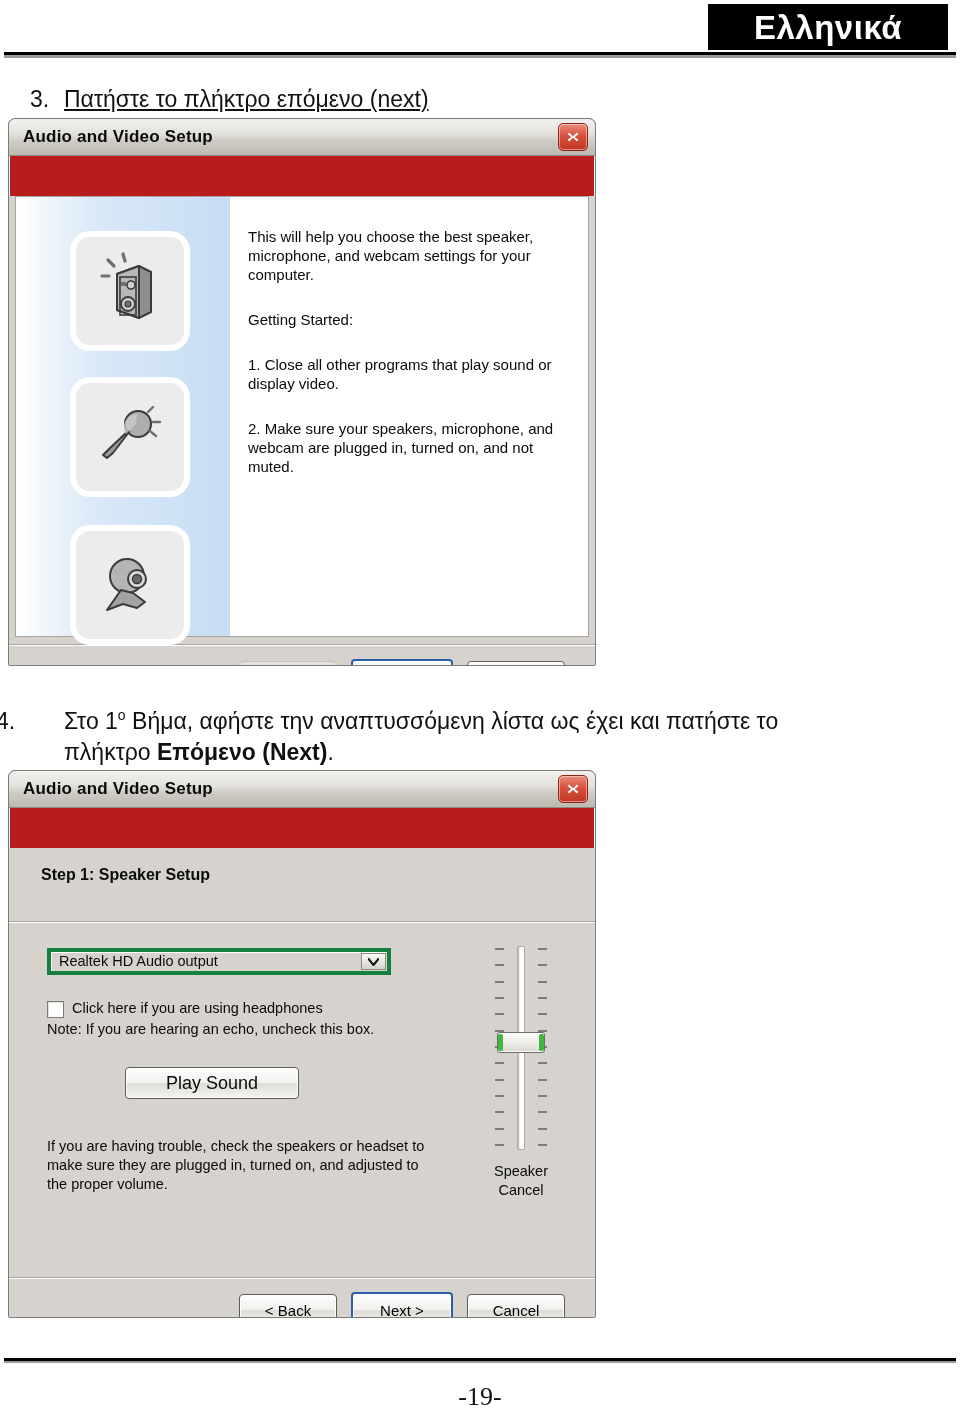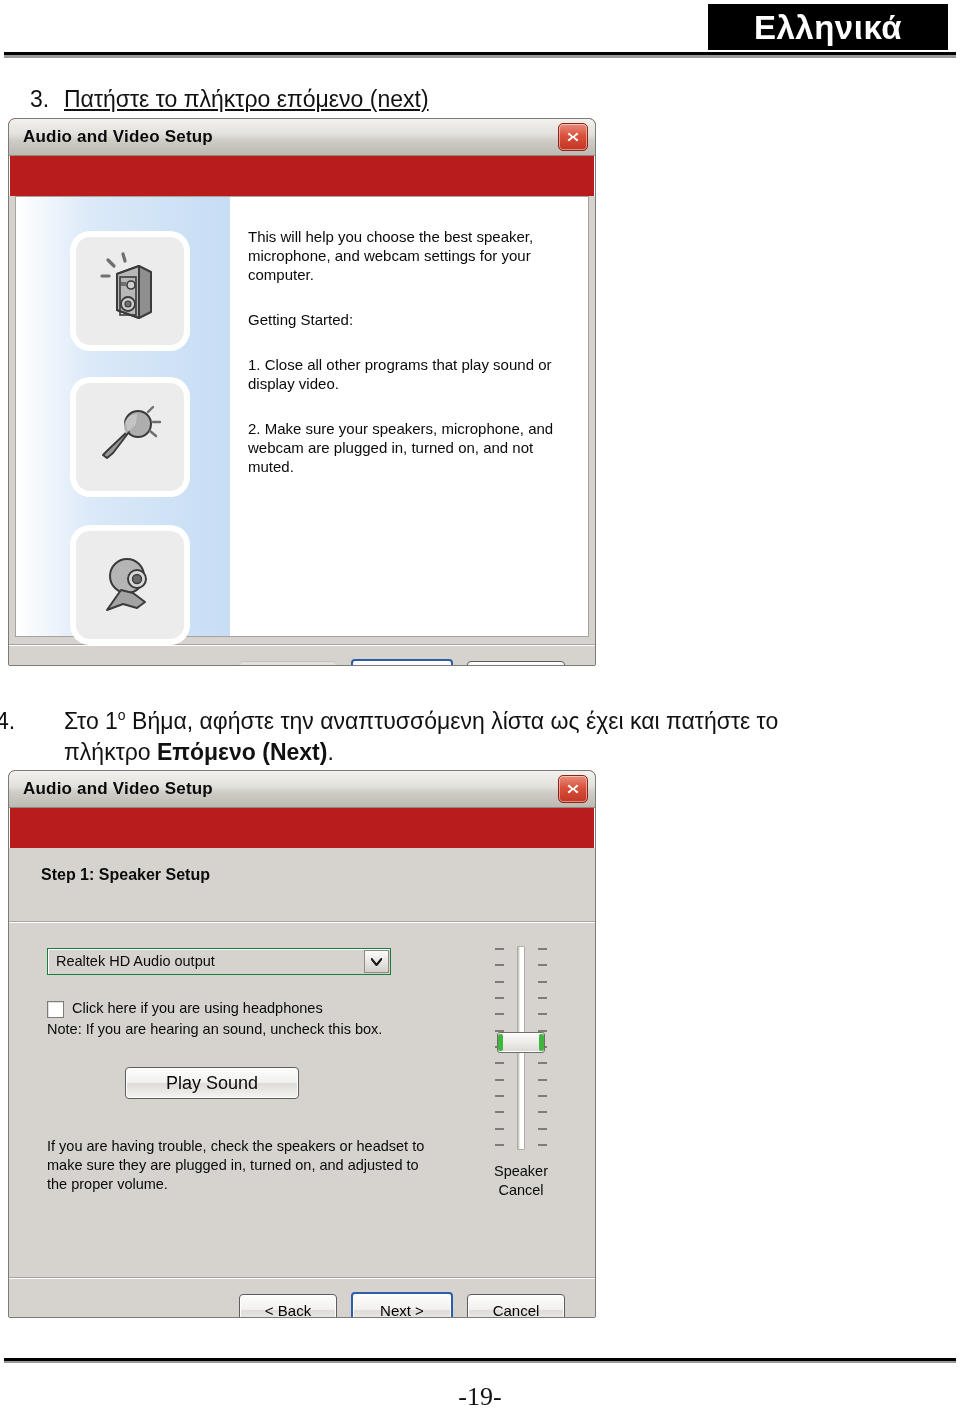--- a/index.html
+++ b/index.html
@@ -231,21 +231,21 @@
     width: 400px;
     font-size: 14.5px;
     line-height: 19px;
     color: #0a0a0a;
   }
   .field-label { margin-bottom: 7px; }
   .combo {
     width: 344px;
     height: 27px;
     background: #d6d3ce;
-    border: 1px solid #15803d;
+    border: 4px solid #15803d;
     box-shadow: 1px 1px 0 #ffffff inset;
     display: flex;
     align-items: center;
     position: relative;
     box-sizing: border-box;
     text-align: center;
   }
   .combo-value {
     padding-left: 8px;
     font-size: 14.5px;
@@ -518,21 +518,21 @@
             <svg width="11" height="8" viewBox="0 0 11 8" aria-hidden="true">
               <path d="M0.5 1 L5.5 7 L10.5 1" fill="none" stroke="#1c1c1c" stroke-width="2.2" stroke-linecap="round" stroke-linejoin="round"></path>
             </svg>
           </span>
         </div>
 
         <div class="checkrow">
           <span class="checkbox"></span>
           <span>Click here if you are using headphones</span>
         </div>
-        <div class="note-line">Note: If you are hearing an sound, uncheck this box.</div>
+        <div class="note-line">Note: If you are hearing an echo, uncheck this box.</div>
 
         <div class="play-btn">Play Sound</div>
 
         <div class="trouble">If you are having trouble, check the speakers or headset to make sure they are plugged in, turned on, and adjusted to the proper volume.</div>
       </div>
 
       <div class="volume-wrap">
         <div class="slider" id="volume-slider">
           <div class="slider-track"></div>
           <div id="slider-ticks">

